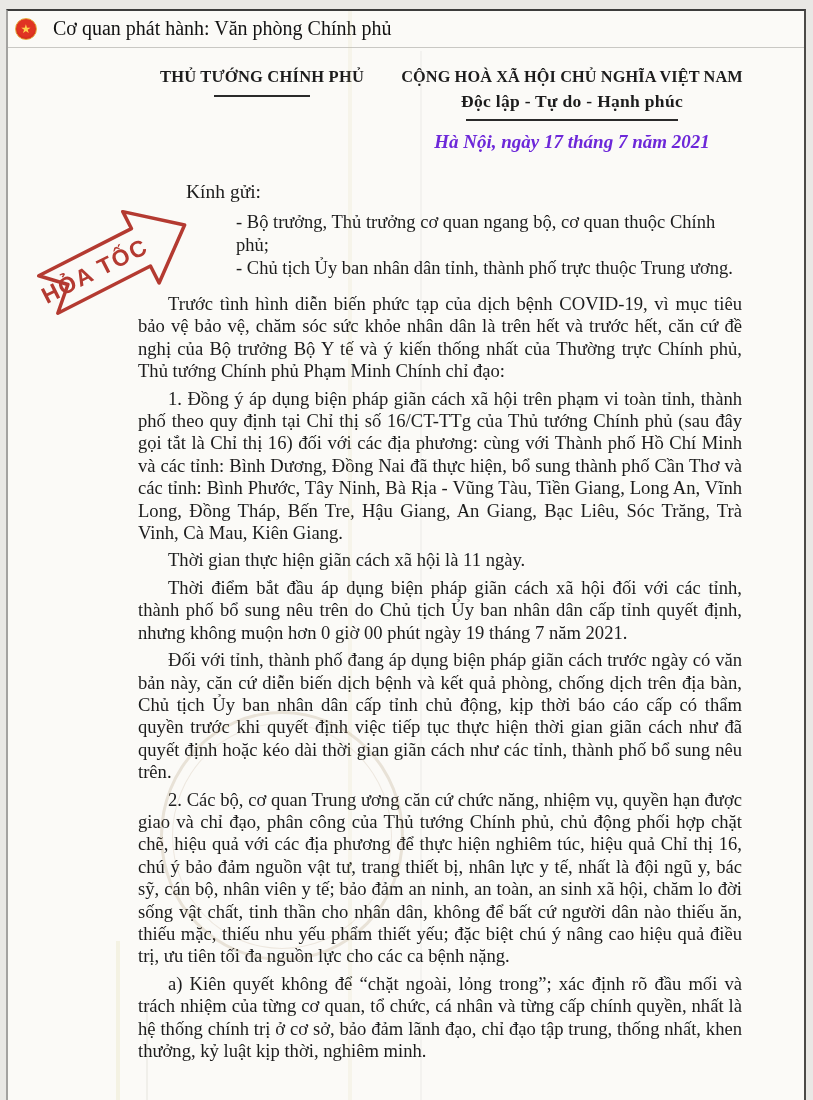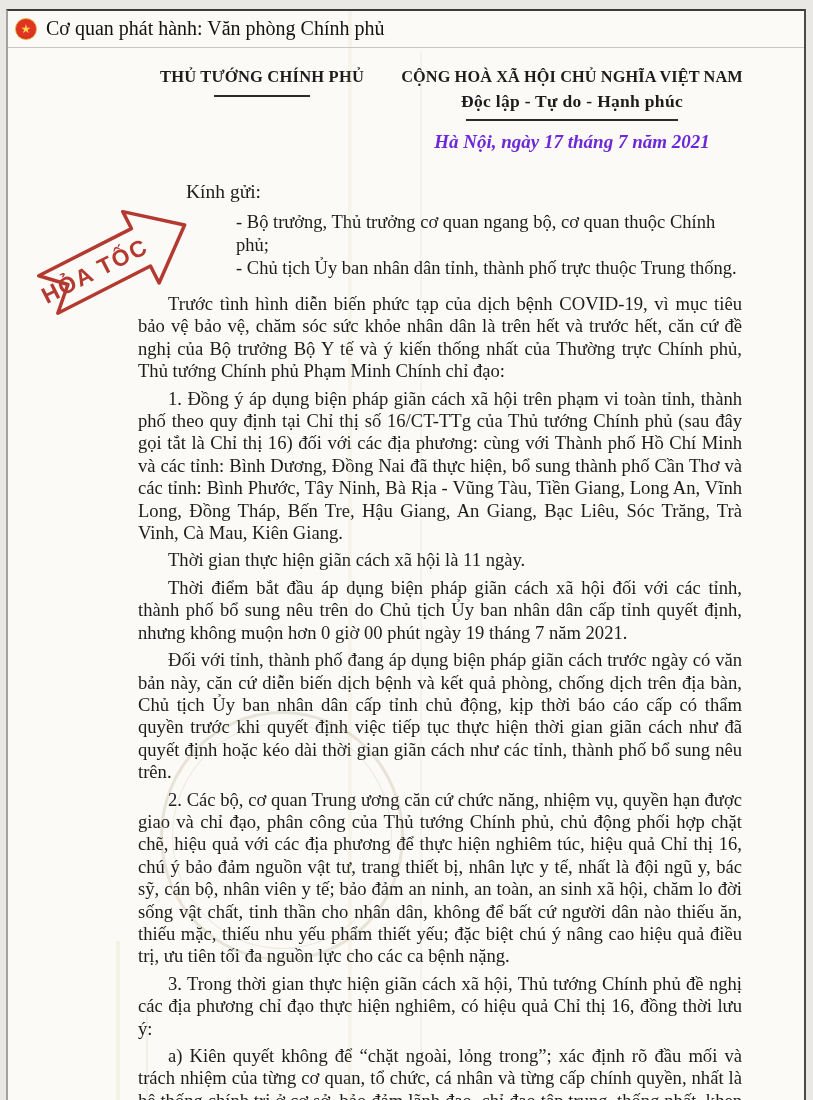--- a/index.html
+++ b/index.html
@@ -19,21 +19,21 @@
     box-sizing:border-box;
   }
   
   .scanline{position:absolute;pointer-events:none;}
   .v1{left:340px;top:0;width:4px;height:1091px;background:rgba(214,203,140,0.12);}
   .v2{left:412px;top:40px;width:2px;height:1051px;background:rgba(90,90,90,0.05);}
   .v3{left:108px;top:930px;width:4px;height:161px;background:rgba(214,203,140,0.18);}
   .v4{left:138px;top:990px;width:2px;height:101px;background:rgba(120,120,90,0.08);}
   
   .topbar{
-    display:flex;align-items:center;gap:9px;
+    display:flex;align-items:center;gap:16px;
     padding:6px 10px 7px 7px;
     border-bottom:1px solid #c9c8c4;
   }
   .emblem{
     width:22px;height:22px;border-radius:50%;
     background:radial-gradient(circle at 50% 42%, #e03423 55%, #c01f12 100%);
     border:1.5px solid #e5a83a;
     box-sizing:border-box;
     position:relative;flex:0 0 auto;
   }
@@ -105,32 +105,31 @@
         <path d="M10 40 L114 40 L114 21 L163 61 L114 101 L114 82 L10 82 L32 61 Z" fill="none" stroke="#b43a31" stroke-width="3.5" stroke-linejoin="round"></path>
         <text id="stamp-text" x="62" y="69" text-anchor="middle" font-family="Liberation Sans, sans-serif" font-size="23" font-weight="bold" letter-spacing="1.5" fill="#b43a31">HỎA TỐC</text>
       </g>
     </svg>
   </div>
 
   <div class="salute-block">
     <div class="salutation">Kính gửi:</div>
     <div class="recipients">
       <div>- Bộ trưởng, Thủ trưởng cơ quan ngang bộ, cơ quan thuộc Chính phủ;</div>
-      <div>- Chủ tịch Ủy ban nhân dân tỉnh, thành phố trực thuộc Trung thống.</div>
+      <div>- Chủ tịch Ủy ban nhân dân tỉnh, thành phố trực thuộc Trung ương.</div>
     </div>
   </div>
 
   <div class="doc-body">
     <p>Trước tình hình diễn biến phức tạp của dịch bệnh COVID-19, vì mục tiêu bảo vệ bảo vệ, chăm sóc sức khỏe nhân dân là trên hết và trước hết, căn cứ đề nghị của Bộ trưởng Bộ Y tế và ý kiến thống nhất của Thường trực Chính phủ, Thủ tướng Chính phủ Phạm Minh Chính chỉ đạo:</p>
     <p>1. Đồng ý áp dụng biện pháp giãn cách xã hội trên phạm vi toàn tỉnh, thành phố theo quy định tại Chỉ thị số 16/CT-TTg của Thủ tướng Chính phủ (sau đây gọi tắt là Chỉ thị 16) đối với các địa phương: cùng với Thành phố Hồ Chí Minh và các tỉnh: Bình Dương, Đồng Nai đã thực hiện, bổ sung thành phố Cần Thơ và các tỉnh: Bình Phước, Tây Ninh, Bà Rịa - Vũng Tàu, Tiền Giang, Long An, Vĩnh Long, Đồng Tháp, Bến Tre, Hậu Giang, An Giang, Bạc Liêu, Sóc Trăng, Trà Vinh, Cà Mau, Kiên Giang.</p>
     <p>Thời gian thực hiện giãn cách xã hội là 11 ngày.</p>
     <p>Thời điểm bắt đầu áp dụng biện pháp giãn cách xã hội đối với các tỉnh, thành phố bổ sung nêu trên do Chủ tịch Ủy ban nhân dân cấp tỉnh quyết định, nhưng không muộn hơn 0 giờ 00 phút ngày 19 tháng 7 năm 2021.</p>
     <p>Đối với tỉnh, thành phố đang áp dụng biện pháp giãn cách trước ngày có văn bản này, căn cứ diễn biến dịch bệnh và kết quả phòng, chống dịch trên địa bàn, Chủ tịch Ủy ban nhân dân cấp tỉnh chủ động, kịp thời báo cáo cấp có thẩm quyền trước khi quyết định việc tiếp tục thực hiện thời gian giãn cách như đã quyết định hoặc kéo dài thời gian giãn cách như các tỉnh, thành phố bổ sung nêu trên.</p>
     <p>2. Các bộ, cơ quan Trung ương căn cứ chức năng, nhiệm vụ, quyền hạn được giao và chỉ đạo, phân công của Thủ tướng Chính phủ, chủ động phối hợp chặt chẽ, hiệu quả với các địa phương để thực hiện nghiêm túc, hiệu quả Chỉ thị 16, chú ý bảo đảm nguồn vật tư, trang thiết bị, nhân lực y tế, nhất là đội ngũ y, bác sỹ, cán bộ, nhân viên y tế; bảo đảm an ninh, an toàn, an sinh xã hội, chăm lo đời sống vật chất, tinh thần cho nhân dân, không để bất cứ người dân nào thiếu ăn, thiếu mặc, thiếu nhu yếu phẩm thiết yếu; đặc biệt chú ý nâng cao hiệu quả điều trị, ưu tiên tối đa nguồn lực cho các ca bệnh nặng.</p>
-    <p>3. Trong thời gian thực hiện giãn cách xã hội, Thủ tướng Chính phủ đề nghị các địa phương chỉ đạo thực hiện nghiêm, có hiệu quả Chỉ thị 16, đồng thời lưu ý:</p>
     <p>a) Kiên quyết không để “chặt ngoài, lỏng trong”; xác định rõ đầu mối và trách nhiệm của từng cơ quan, tổ chức, cá nhân và từng cấp chính quyền, nhất là hệ thống chính trị ở cơ sở, bảo đảm lãnh đạo, chỉ đạo tập trung, thống nhất, khen thưởng, kỷ luật kịp thời, nghiêm minh.</p>
   </div>
 
   <div class="seal-ghost"></div>
 
   <div class="scanline v1"></div>
   <div class="scanline v2"></div>
   <div class="scanline v3"></div>
   <div class="scanline v4"></div>
 </div>

